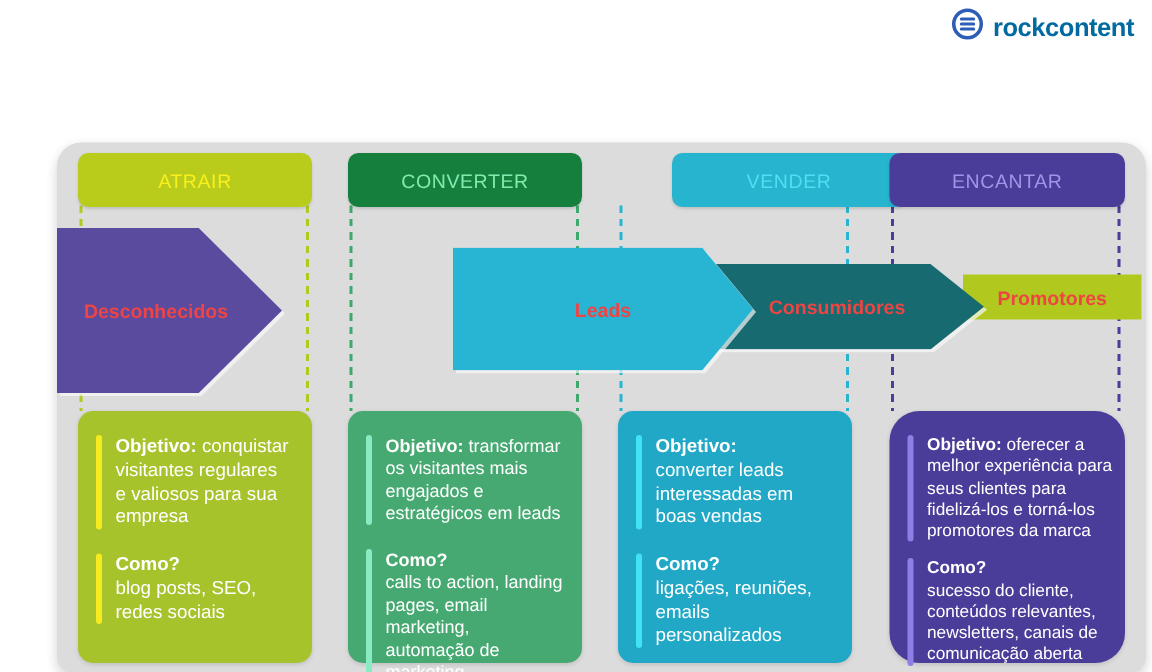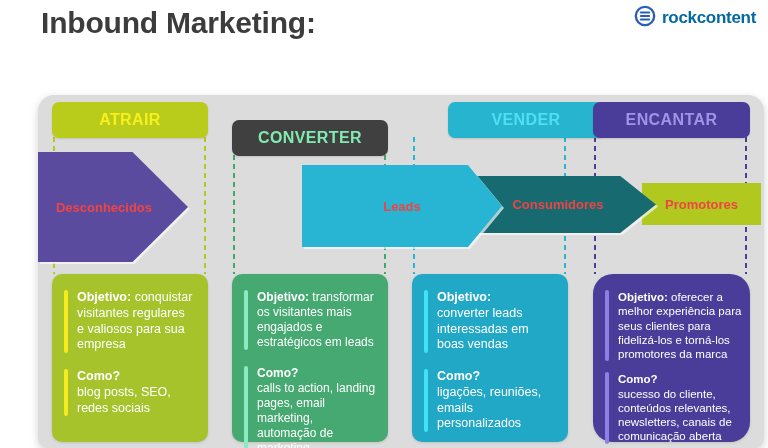--- a/index.html
+++ b/index.html
@@ -16,21 +16,21 @@
   .logo { position:absolute; left:634px; top:5px; display:flex; align-items:center; gap:6px; }
   .logo svg .lg { stroke:var(--lc,#2d5eb7); }
   .logo-text { font-size:17px; font-weight:bold; color:#0369a1; letter-spacing:-0.3px; }
   
   .panel { position:absolute; left:38px; top:95px; width:726px; height:353px;
            background:#dcdcdc; border-radius:16px 16px 10px 10px;
            box-shadow:0 3px 8px rgba(0,0,0,0.18); }
   
   .chead { position:absolute; top:102px; height:36px; border-radius:7px; z-index:2;
            display:flex; align-items:center; justify-content:center;
-           font-size:16px; font-weight:bold; letter-spacing:0.4px;
+           font-size:13px; font-weight:normal; letter-spacing:0.4px;
            box-shadow:0 1px 2px rgba(0,0,0,0.12); }
   .h1 { left:52px;  width:156px; }
   .h2 { left:232px; width:156px; }
   .h3 { left:412px; width:156px;margin-left:36px; }
   .h4 { left:593px; width:157px; }
   
   .guide { position:absolute; top:137px; height:137px; width:2px; z-index:1;
            background:repeating-linear-gradient(180deg, var(--gc) 0 5px, transparent 5px 9px); }
   .g1l{left:53px;} .g1r{left:204px;}
   .g2l{left:233px;} .g2r{left:384px;}
@@ -43,21 +43,21 @@
   .a1 { left:38px;  top:152px; width:150px; height:110px; z-index:7; }
   .a1 .fill { clip-path:polygon(0 0,63% 0,100% 50%,63% 100%,0 100%); }
   .a1 .alabel { padding-right:18px; }
   .a2 { left:150px; top:158px; width:188px; height:95px; z-index:6; }
   .a2 .fill { clip-path:polygon(0 0,80% 0,100% 50%,80% 100%,0 100%); }
   .a3 { left:302px; top:165px; width:200px; height:82px; z-index:5; }
   .a3 .fill { clip-path:polygon(0 0,83% 0,100% 50%,83% 100%,0 100%); }
   .a4 { left:468px; top:176px; width:188px; height:57px; z-index:4; }
   .a4 .fill { clip-path:polygon(0 0,81% 0,100% 50%,81% 100%,0 100%); }
   .a4 .alabel { padding-right:8px; }
-  .a5 { left:642px; top:183px; width:119px; height:42px; z-index:3; }
+  .a5 { left:642px; top:183px; width:119px; height:30px; z-index:3; }
   .a1,.a2,.a3,.a4 { filter:drop-shadow(2px 2px 0 rgba(248,248,248,0.7)); }
   
   .cbox { position:absolute; top:274px; height:168px; border-radius:10px; z-index:2;
           padding:16px 8px 0 12px; color:#ffffff; box-shadow:0 1px 3px rgba(0,0,0,0.12); }
   .c1 { left:52px;  width:156px; font-size:12.5px; line-height:1.26; }
   .c2 { left:232px; width:156px; font-size:12px;   line-height:1.25; }
   .c3 { left:412px; width:156px; font-size:12.5px; line-height:1.26; }
   .c4 { left:593px; width:157px; font-size:11.5px; line-height:1.24; }
   .tblock { display:flex; align-items:stretch; }
   .tblock.como { margin-top:16px; }
@@ -65,21 +65,20 @@
   .bar { width:4px; border-radius:3px; margin-right:9px; flex-shrink:0; }
   .txt { white-space:pre-line; }
   .txt b { font-weight:bold; }
 </style>
 </head>
 <body>
 
 <div class="stage">
 
   <div class="title">
-    <span>Inbound Marketing:</span>
   </div>
 
   <div class="logo" style="--lc: #2d5eb7;">
     <span>
       <svg width="22" height="22" viewBox="0 0 24 24" fill="none">
         <circle class="lg" cx="12" cy="12" r="10" stroke-width="2.6"></circle>
         <path class="lg" d="M7.5 8.3h9M7.5 12h9M7.5 15.7h9" stroke-width="2.2" stroke-linecap="round"></path>
       </svg>
     </span>
     <span class="logo-text">rockcontent</span>
@@ -92,21 +91,21 @@
   <div class="guide g2l" style="--gc: #3fa96d;"></div>
   <div class="guide g2r" style="--gc: #3fa96d;"></div>
   <div class="guide g3l" style="--gc: #28b5cf;"></div>
   <div class="guide g3r" style="--gc: #28b5cf;"></div>
   <div class="guide g4l" style="--gc: #4b3d99;"></div>
   <div class="guide g4r" style="--gc: #4b3d99;"></div>
 
   <div class="chead h1" style="background: rgb(185, 204, 28); color: rgb(248, 239, 27);">
     <span>ATRAIR</span>
   </div>
-  <div class="chead h2" style="background: #404040; color: rgb(128, 234, 175); margin-top: 18px;">
+  <div class="chead h2" style="background: #15803d; color: rgb(128, 234, 175);">
     <span>CONVERTER</span>
   </div>
   <div class="chead h3" style="background: rgb(39, 180, 207); color: rgb(78, 223, 242);">
     <span>VENDER</span>
   </div>
   <div class="chead h4" style="background: rgb(74, 60, 153); color: rgb(161, 147, 230);">
     <span>ENCANTAR</span>
   </div>
 
   <div class="arrow a5">

